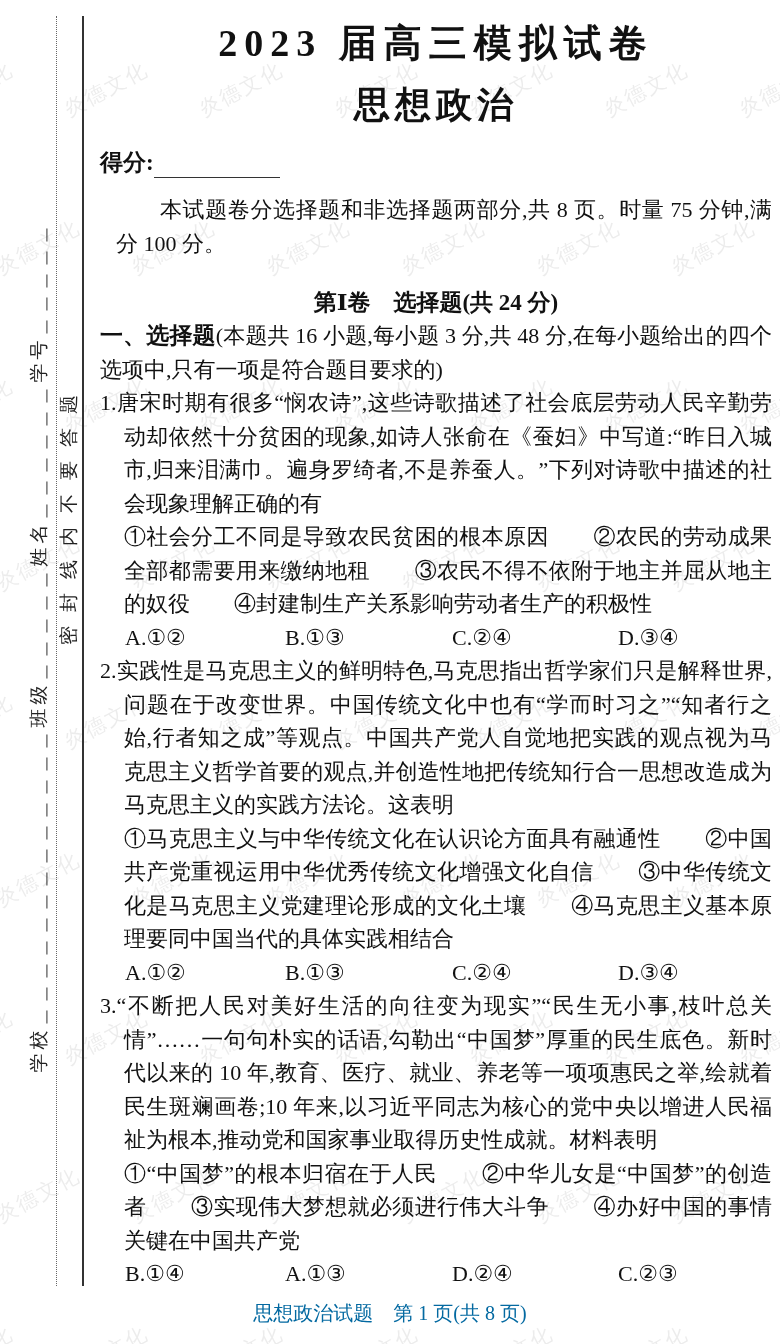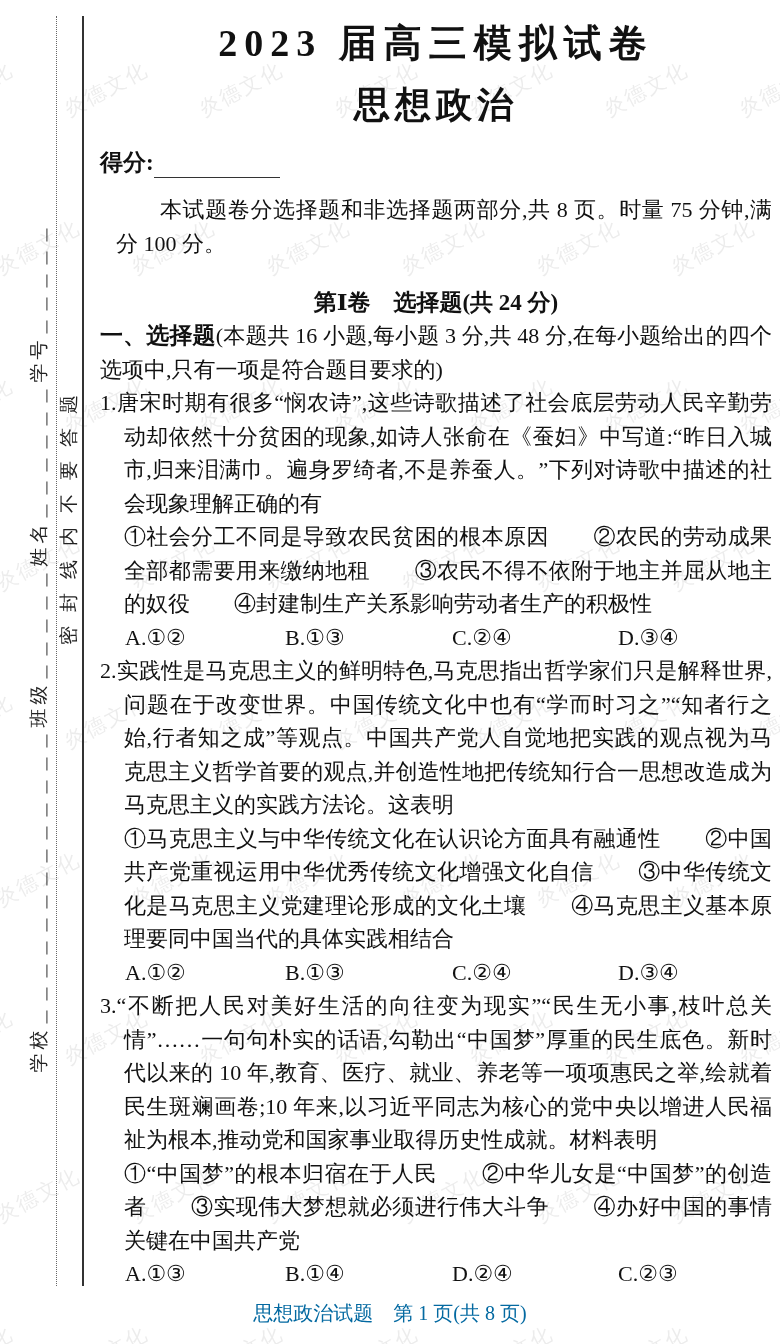--- a/index.html
+++ b/index.html
@@ -172,22 +172,22 @@
         <span>B.①③</span>
         <span>C.②④</span>
         <span>D.③④</span>
       </div>
     </div>
 
     <div class="question">
       <p class="stem"><span>3.</span><span>“不断把人民对美好生活的向往变为现实”“民生无小事,枝叶总关情”……一句句朴实的话语,勾勒出“中国梦”厚重的民生底色。新时代以来的 10 年,教育、医疗、就业、养老等一项项惠民之举,绘就着民生斑斓画卷;10 年来,以习近平同志为核心的党中央以增进人民福祉为根本,推动党和国家事业取得历史性成就。材料表明</span></p>
       <p class="items">①“中国梦”的根本归宿在于人民　　②中华儿女是“中国梦”的创造者　　③实现伟大梦想就必须进行伟大斗争　　④办好中国的事情关键在中国共产党</p>
       <div class="options">
+        <span>B.①④</span>
         <span>A.①③</span>
-        <span>B.①④</span>
         <span>D.②④</span>
         <span>C.②③</span>
       </div>
     </div>
 
   </div>
 
   <div class="footer">思想政治试题　第 1 页(共 8 页)</div>
 
 </div>

